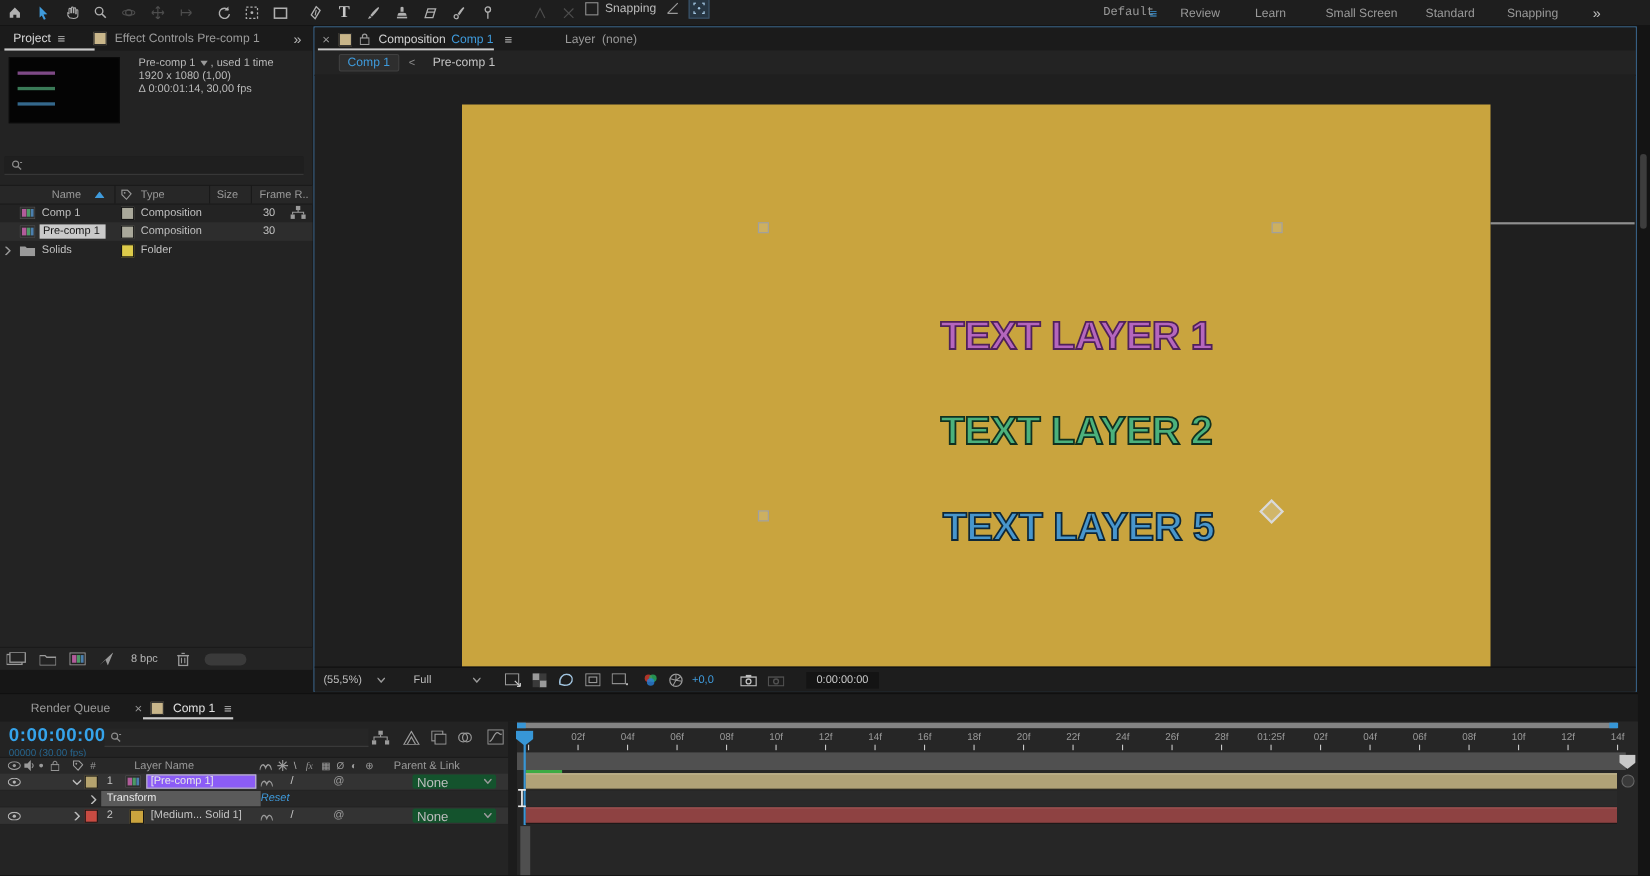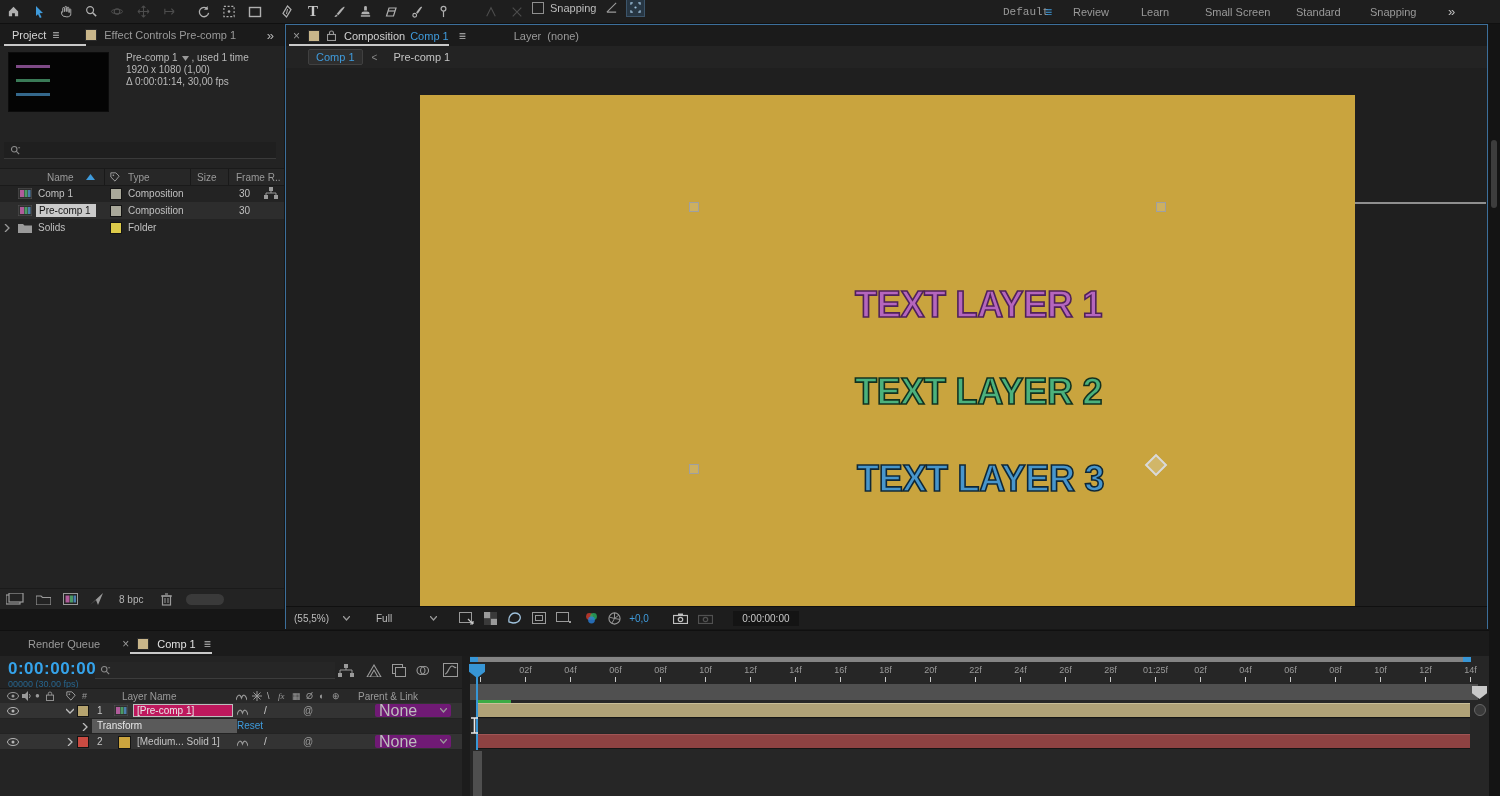--- a/index.html
+++ b/index.html
@@ -14,22 +14,22 @@
   .blue{color:#3f9bdc;}
   .chev{width:7px;height:5px;}
   
   .toolbar{left:0;top:0;width:1500px;height:23px;background:#1e1e1e;border-bottom:1px solid #101010;}
   .tool{width:26px;height:23px;display:flex;align-items:center;justify-content:center;}
   .ws{position:absolute;top:0;height:23px;display:flex;align-items:center;color:#9a9a9a;font-size:11px;}
   
   .panel-tabs{background:#1b1b1b;}
   .tab-underline{position:absolute;height:2px;background:#c9c9c9;}
   .chip{width:10px;height:10px;border:1px solid #141414;display:inline-block;}
-  .dd{background:#701a75;border-radius:2px;color:#bdbdbd;display:flex;align-items:center;
-      justify-content:space-between;padding:0 4px;height:13px;font-size:16px;text-align:right;}
+  .dd{background:#14532d;border-radius:2px;color:#bdbdbd;display:flex;align-items:center;
+      justify-content:space-between;padding:0 4px;height:13px;font-size:12px;text-align:right;}
   .comp-text{position:absolute;font-weight:bold;font-size:36px;letter-spacing:-.3px;
              font-family:"Liberation Sans",sans-serif;white-space:nowrap;}
   .rt{width:45px;text-align:center;color:#9a9a9a;font-size:9px;flex:0 0 45px;}
   .rt .tick{display:block;width:1px;height:5px;background:#c9c9c9;margin:2px auto 0;}
   .handle{position:absolute;width:8px;height:8px;border:1px solid #9f9f9f;background:rgba(220,220,220,.22);}
   .vline{position:absolute;width:1px;background:#191919;}
 </style>
 </head>
 <body>
 
@@ -305,21 +305,21 @@
     <div class="a row" style="left:0;top:21px;width:1201px;height:22px;background:#232323;border-bottom:1px solid #1b1b1b;">
       <span class="blue" style="margin-left:22px;background:#2e2e2e;border:1px solid #404040;border-radius:2px;padding:1px 7px;font-size:11px;">Comp 1</span>
       <span style="margin-left:9px;color:#8a8a8a;">&lt;</span>
       <span style="margin-left:16px;color:#c4c4c4;font-size:11px;">Pre-comp 1</span>
     </div>
 
     <div class="a" style="left:0;top:43px;width:1201px;height:538px;background:#1f1f1f;">
       <div class="a" style="left:134px;top:27px;width:935px;height:525px;background:#c9a43e;">
         <div class="comp-text" style="left: 435px; top: 189px; color: rgb(181, 102, 189); -webkit-text-stroke: 1.6px rgb(80, 33, 90);">TEXT LAYER 1</div>
         <div class="comp-text" style="left: 435px; top: 276px; color: rgb(75, 177, 124); -webkit-text-stroke: 1.6px rgb(17, 48, 31);">TEXT LAYER 2</div>
-        <div class="comp-text" style="left: 437px; top: 363px; color: rgb(72, 150, 204); -webkit-text-stroke: 1.6px rgb(14, 39, 55);">TEXT LAYER 3</div>
+        <div class="comp-text" style="left: 437px; top: 363px; color: rgb(72, 150, 204); -webkit-text-stroke: 1.6px rgb(14, 39, 55);">TEXT LAYER 5</div>
         <div class="handle" style="left:269px;top:107px;"></div>
         <div class="handle" style="left:736px;top:107px;"></div>
         <div class="handle" style="left:269px;top:369px;"></div>
         <div class="a" style="left:728px;top:362px;width:12px;height:12px;border:2px solid #d9d9d9;background:rgba(235,235,235,.25);transform:rotate(45deg);"></div>
       </div>
       <div class="a" style="left:1069px;top:134px;width:131px;height:2px;background:#8f8f8f;"></div>
     </div>
 
     <div class="a row" style="left:0;top:581px;width:1201px;height:22px;background:#1d1d1d;border-top:1px solid #101010;color:#bdbdbd;">
       <span style="margin-left:8px;">(55,5%)</span>
@@ -465,40 +465,40 @@
           <path d="M0 1 L4 5 L8 1" fill="none" stroke="#bdbdbd" stroke-width="1.3"></path>
         </svg>
       <span class="chip a" style="left:77px;top:2px;background:#b5a36e;"></span>
       <span class="a" style="left:97px;top:2px;">1</span>
       <svg class="a" style="left:114px;top:2px;" width="14" height="11" viewBox="0 0 14 11">
           <rect x="0" y="0" width="14" height="11" fill="#2e2e2e" stroke="#555"></rect>
           <rect x="2" y="2" width="4" height="7" fill="#b05c9a"></rect>
           <rect x="6.5" y="2" width="3" height="7" fill="#4c9a66"></rect>
           <rect x="10" y="2" width="2.5" height="7" fill="#4b7fae"></rect>
         </svg>
-      <span class="a" style="left:133px;top:1px;width:95px;height:11px;border:1px solid #bdbdbd;background:#be185d;color:#e8e8e8;padding-left:3px;">[Pre-comp 1]</span>
+      <span class="a" style="left:133px;top:1px;width:95px;height:11px;border:1px solid #bdbdbd;background:#8b5cf6;color:#e8e8e8;padding-left:3px;">[Pre-comp 1]</span>
       <svg class="a" style="left:237px;top:4px;" width="11" height="9" viewBox="0 0 11 9">
           <path d="M0 8 C1.5 2 4 2 5.5 6 C7 2 9.5 2 11 8" fill="none" stroke="#9a9a9a" stroke-width="1.2"></path>
         </svg>
       <span class="a" style="left:264px;top:2px;color:#c8c8c8;">/</span>
       <span class="a" style="left:303px;top:2px;color:#9a9a9a;">@</span>
       <div class="dd a" style="left:375px;top:1px;width:68px;">
           <span>None</span>
           <svg class="chev" viewBox="0 0 7 5">
             <path d="M0 0 L3.5 4 L7 0" fill="none" stroke="#9a9a9a" stroke-width="1.3"></path>
           </svg>
         </div>
     </div>
 
     <div class="a" style="left:0;top:63px;width:462px;height:14px;background:#262626;color:#c4c4c4;padding-left:24px;">
       <svg class="a" style="left:82px;top:4px;" width="6" height="8" viewBox="0 0 6 8">
           <path d="M1 0 L5 4 L1 8" fill="none" stroke="#bdbdbd" stroke-width="1.3"></path>
         </svg>
       <span class="a" style="left:92px;top:0;width:140px;height:14px;background:#5a5a5a;color:#e6e6e6;padding-left:5px;line-height:14px;">Transform</span>
-      <span class="a blue" style="left:237px;top:1px;">Reset</span>
+      <span class="a blue" style="left:237px;top:1px;font-style:italic;">Reset</span>
     </div>
 
     <div class="a" style="left:0;top:78px;width:462px;height:15px;background:#333333;color:#c4c4c4;">
       <svg class="a" style="left:7px;top:4px;" width="12" height="8" viewBox="0 0 12 8">
           <ellipse cx="6" cy="4" rx="5.5" ry="3.5" fill="none" stroke="#b5b5b5"></ellipse>
           <circle cx="6" cy="4" r="1.5" fill="#b5b5b5"></circle>
         </svg>
       <svg class="a" style="left:67px;top:4px;" width="6" height="8" viewBox="0 0 6 8">
           <path d="M1 0 L5 4 L1 8" fill="none" stroke="#bdbdbd" stroke-width="1.3"></path>
         </svg>

